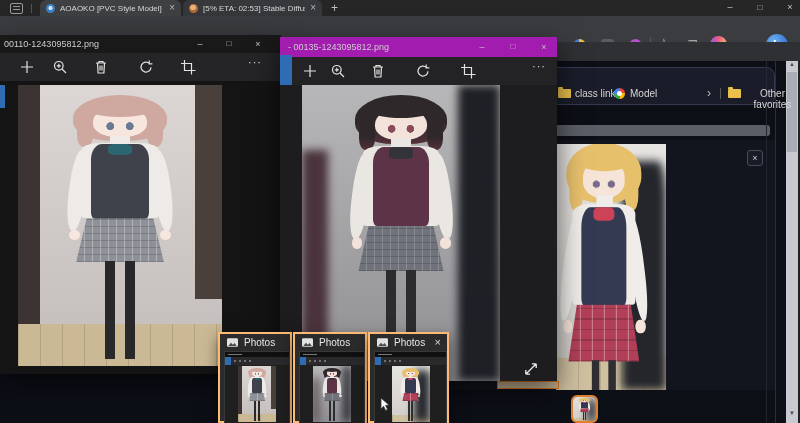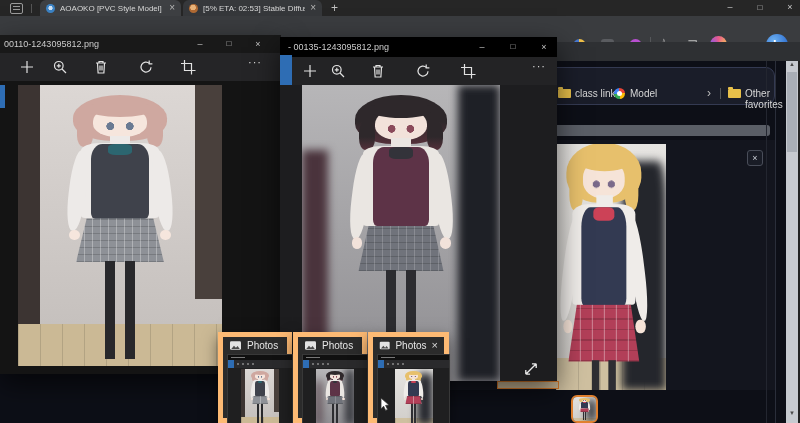--- a/index.html
+++ b/index.html
@@ -41,21 +41,21 @@
   .dots-ic { left:738px; top:22px; font-size:11px; color:#c8c8c8; letter-spacing:1px; }
   .bing { left:766px; top:18px; width:22px; height:22px; border-radius:50%;
           background:radial-gradient(circle at 35% 30%, #6db0f0, #2f6fd0 70%);
           color:#fff; font-size:13px; font-weight:bold; text-align:center; line-height:21px; }
 
   .bookbar { left:0; top:42px; width:800px; height:19px; background:#2e3033; z-index:2; }
   .folder { top:47px; width:13px; height:9px; background:#e8c04a; border-radius:1px; }
   .folder::before { content:""; position:absolute; top:-2px; left:0; width:5px; height:2px; background:#e8c04a; border-radius:1px 1px 0 0; }
   .f1 { left:558px; } .f2 { left:728px; }
   .bk-label { top:46px; font-size:10px; color:#d6d6d6; }
-  .bl1 { left:575px; } .bl2 { left:630px; } .bl3 { left:745px; }
+  .bl1 { left:575px; } .bl2 { left:630px; } .bl3 { left:745px;text-align:center; }
   .gicon { left:614px; top:46px; width:11px; height:11px; border-radius:50%;
            background:conic-gradient(#ea4335 0 25%, #fbbc05 0 50%, #34a853 0 75%, #4285f4 0 100%); }
   .gicon::after { content:""; position:absolute; left:3px; top:3px; width:5px; height:5px; border-radius:50%; background:#fff; }
   .bk-chev { left:707px; top:44px; font-size:12px; color:#bbb; }
   .bksep { left:720px; top:46px; width:1px; height:11px; background:#55575a; }
 
   
   .page { left:0; top:61px; width:800px; height:362px; background:#0d0f17; z-index:1; }
   .prompt-box { left:420px; top:67px; width:355px; height:38px; background:#1a1d29; border:1px solid #343a52; border-radius:9px; z-index:1; }
   .gray-bar { left:420px; top:125px; width:350px; height:11px; background:#5a5e66; border-radius:3px; z-index:1; }
@@ -72,42 +72,42 @@
   .sb-thumb { left:1px; top:14px; width:10px; height:80px; background:#a9aeb6; }
   .edgecol { left:798px; top:16px; width:2px; height:407px; background:#222; z-index:1; }
   .dropdown { left:18px; top:377px; width:199px; height:22px; background:#262a36; border-top:1px solid #3a4052;
               border-radius:5px; color:#d2d5dc; font-size:10.5px; line-height:21px; padding-left:11px; z-index:1; }
 
   
   .pwin { background:#151515; box-shadow:0 10px 26px rgba(0,0,0,.6); }
   .w1 { left:0; top:35px; width:281px; height:339px; z-index:20; }
   .w2 { left:280px; top:37px; width:277px; height:344px; z-index:30; background:#1b1b1c; }
   .ptitle { left:0; top:0; width:100%; height:18px; background:#191919; }
-  .w2 .ptitle { height:36px; background:#000000; }
+  .w2 .ptitle { height:36px; background:#a21caf; }
   .ptitle-text { position:absolute; left:4px; top:4px; font-size:9px; color:#cccccc; white-space:nowrap; }
   .w2 .ptitle-text { left:8px; top:5px; }
   .pctl { position:absolute; top:0; width:26px; height:100%; text-align:center; font-size:9px; line-height:18px; color:#c0c0c0; }
   .w2 .pctl { line-height:20px; }
   .ptool { left:0; width:100%; height:28px; background:#252527; }
   .w1 .ptool { top:18px; } .w2 .ptool { top:20px; background:#232325; }
   .ticon { position:absolute; top:6px; width:16px; height:16px; }
   .ticon svg { width:16px; height:16px; stroke:#e2e2e2; stroke-width:1.2; fill:none; }
   .tmore { position:absolute; top:3px; font-size:11px; color:#dcdcdc; letter-spacing:1px; }
   .bluestrip { width:5px; background:#2e6db4; z-index:5; }
   .bs1 { left:0; top:50px; height:23px; position:absolute; }
   .bs2 { left:0; top:18px; height:30px; width:12px; position:absolute; }
   .pcontent { left:0; width:100%; background:#141414; }
   .w1 .pcontent { top:46px; height:293px; } .w2 .pcontent { top:48px; height:296px; background:#1d1d1f; }
   .photo1 { left:18px; top:50px; width:204px; height:281px; }
   .photo2 { left:22px; top:48px; width:198px; height:296px; }
   .expand { left:242px; top:323px; width:18px; height:18px; }
   .expand svg { width:18px; height:18px; stroke:#e8e8e8; stroke-width:1.4; fill:none; }
 
   
-  .preview { top:332px; height:91px; background:#2b2b2b; border:5px solid #fdba74; box-shadow:0 6px 14px rgba(0,0,0,.5); z-index:40; }
+  .preview { top:332px; height:91px; background:#2b2b2b; border:2px solid #fdba74; box-shadow:0 6px 14px rgba(0,0,0,.5); z-index:40; }
   .p1 { left:218px; width:74px; } .p2 { left:293px; width:74px; } .p3 { left:368px; width:81px; }
   .phead { position:absolute; left:0; top:0; width:100%; height:16px; display:flex; align-items:center; gap:5px; padding:0 6px; }
   .phead .label { font-size:10px; color:#e6e6e6; flex:1 1 auto; }
   .phead .pclose { font-size:11px; color:#d8d8d8; }
   .pthumb { position:absolute; left:4px; top:17px; width:66px; height:73px; background:#1f1f20; border:1px solid #383838; }
   .p3 .pthumb { width:73px; }
   .mini-title { height:5px; background:#101010; position:relative; }
   .mini-title::after { content:""; position:absolute; left:3px; top:2px; width:14px; height:1px; background:#777; }
   .mini-bar { height:8px; background:#2a2a2c; display:flex; align-items:center; gap:3px; }
   .mini-accent { width:6px; height:8px; background:#2e6db4; }

